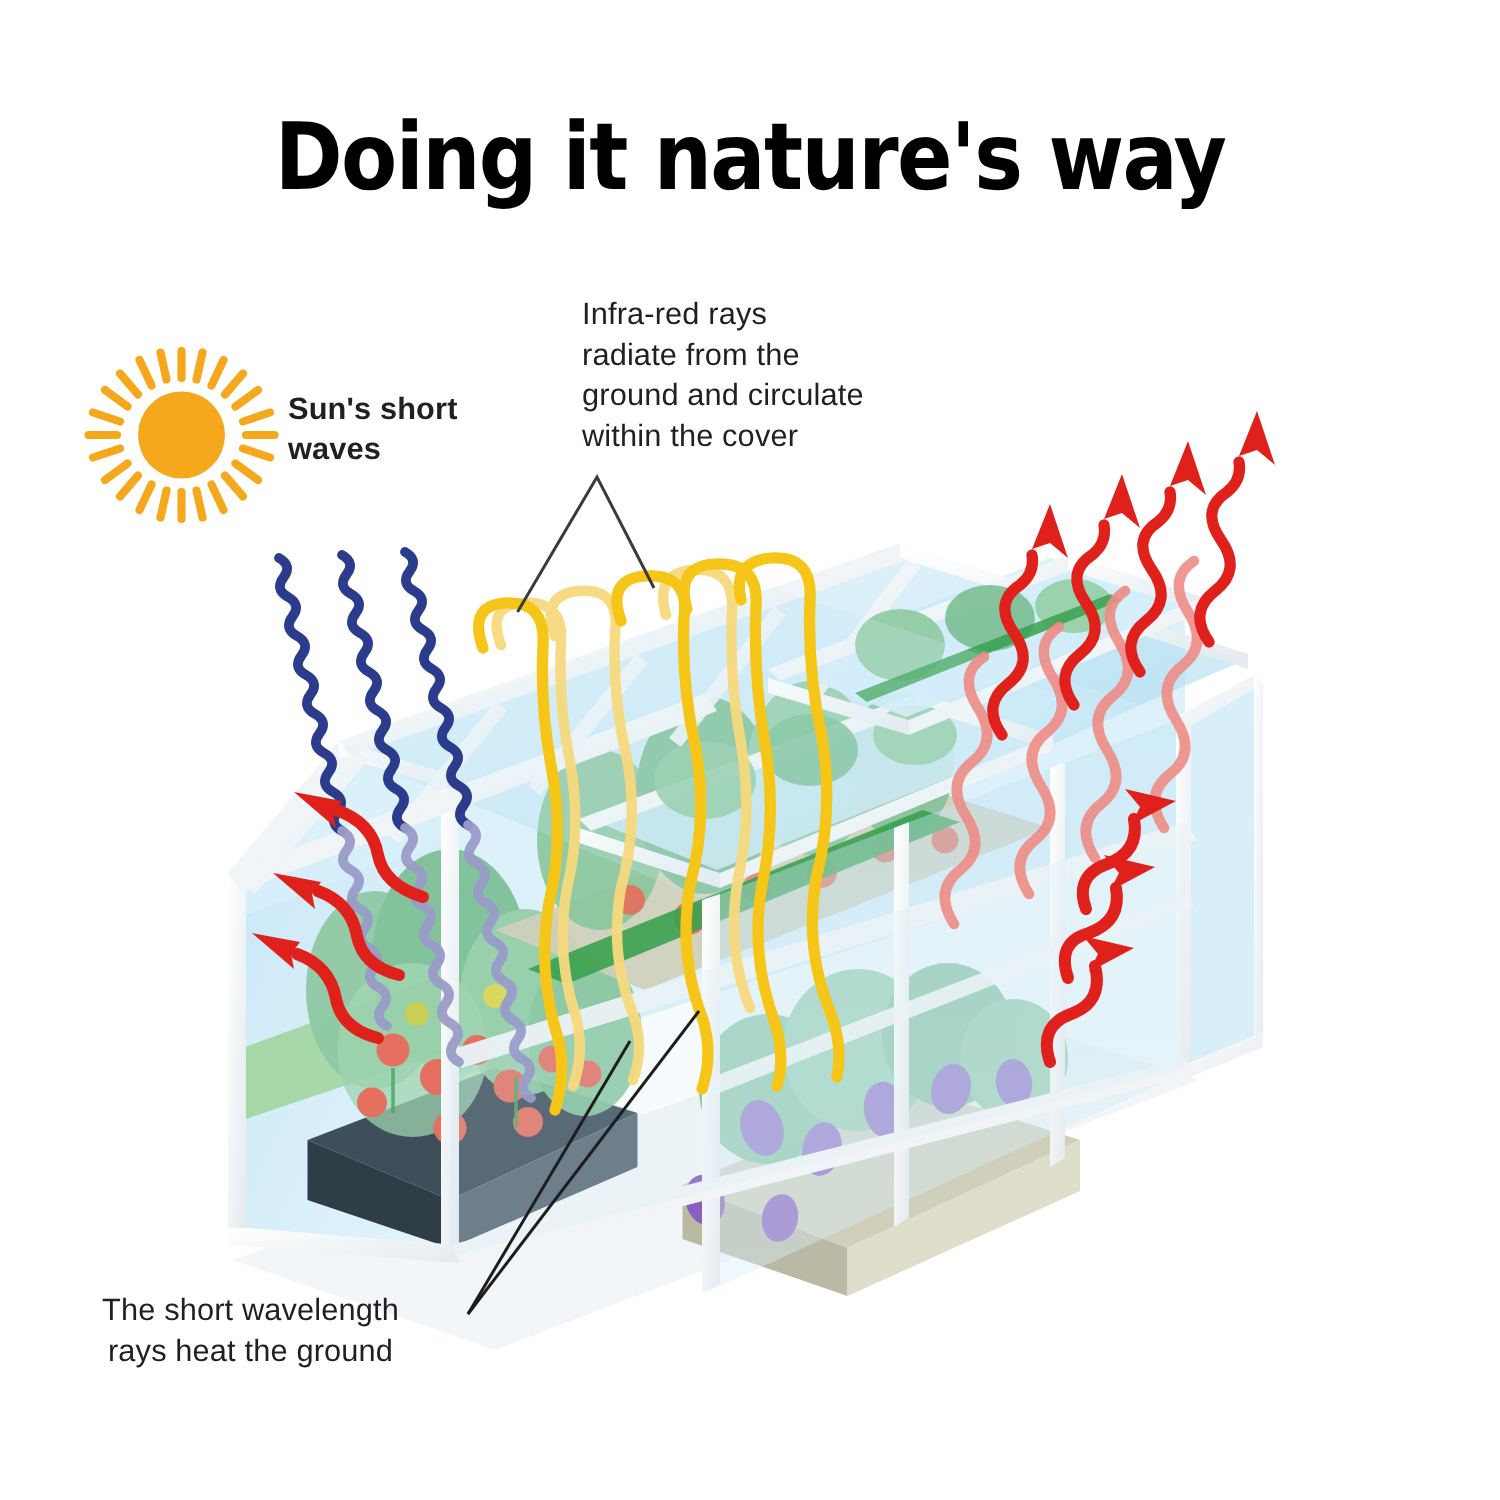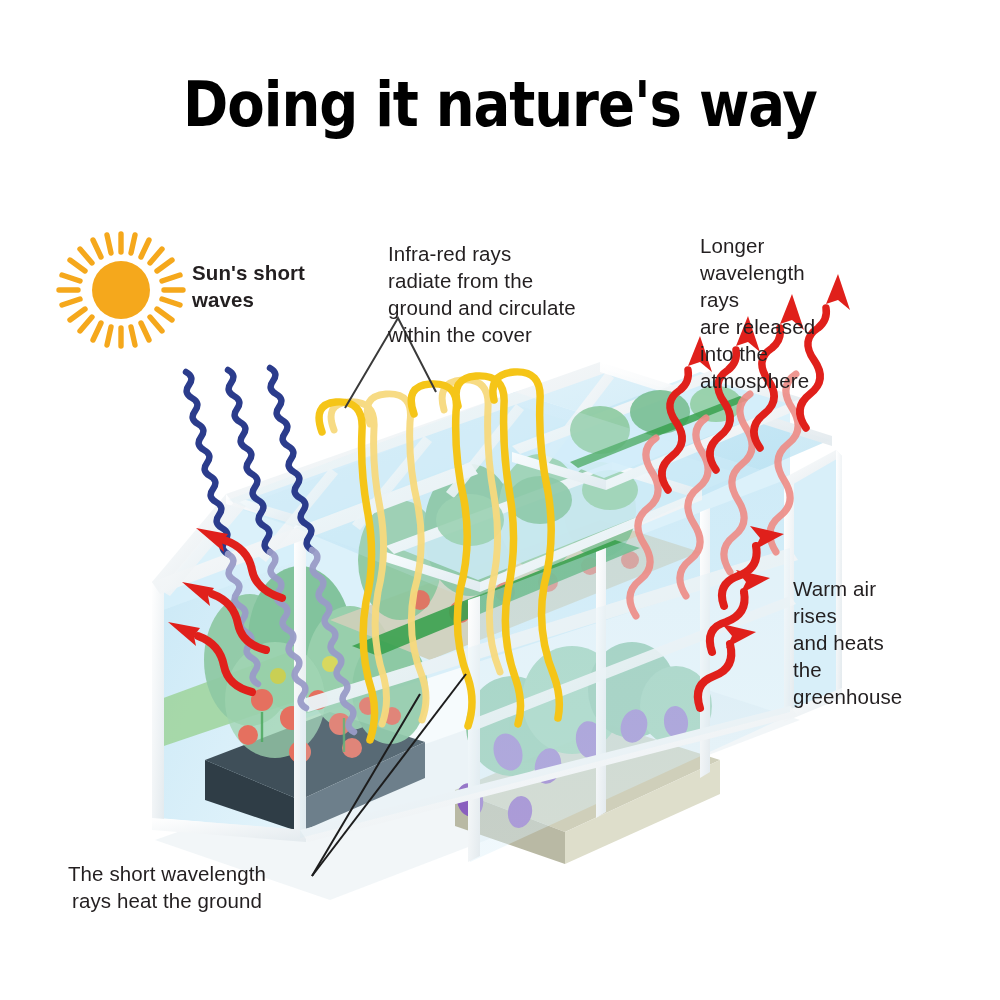--- a/index.html
+++ b/index.html
@@ -24,21 +24,21 @@
   .caption{
     position:absolute;
     color:#231f20;
     font-size:20.5px;
     line-height:27px;
     font-family:"Liberation Sans","DejaVu Sans",sans-serif;
     white-space:pre-line;
     letter-spacing:.1px;
   }
   #cap-sun{ left:192px; top:259px;font-weight:bold; }
-  #cap-infra{ left:388px; top:196px;margin-top:44px; }
+  #cap-infra{ left:388px; top:196px; }
   #cap-longer{ left:700px; top:232px; }
   #cap-warm{ left:793px; top:575px; }
   #cap-ground{ left:68px; top:860px;text-align:center; }
 
   #svg-art{position:absolute;left:0;top:0;width:1000px;height:1000px;}
 </style>
 </head>
 <body>
 
 <div id="stage">
@@ -367,22 +367,16 @@
       </g>
     </g>
   </svg>
 
   <div class="caption" id="cap-sun">Sun's short
 waves</div>
   <div class="caption" id="cap-infra">Infra-red rays
 radiate from the
 ground and circulate
 within the cover</div>
-  <div class="caption" id="cap-longer">Longer wavelength rays
-are released into the
-atmosphere</div>
-  <div class="caption" id="cap-warm">Warm air rises
-and heats the
-greenhouse</div>
   <div class="caption" id="cap-ground">The short wavelength
 rays heat the ground</div>
 
 </div>
 
 </body></html>

